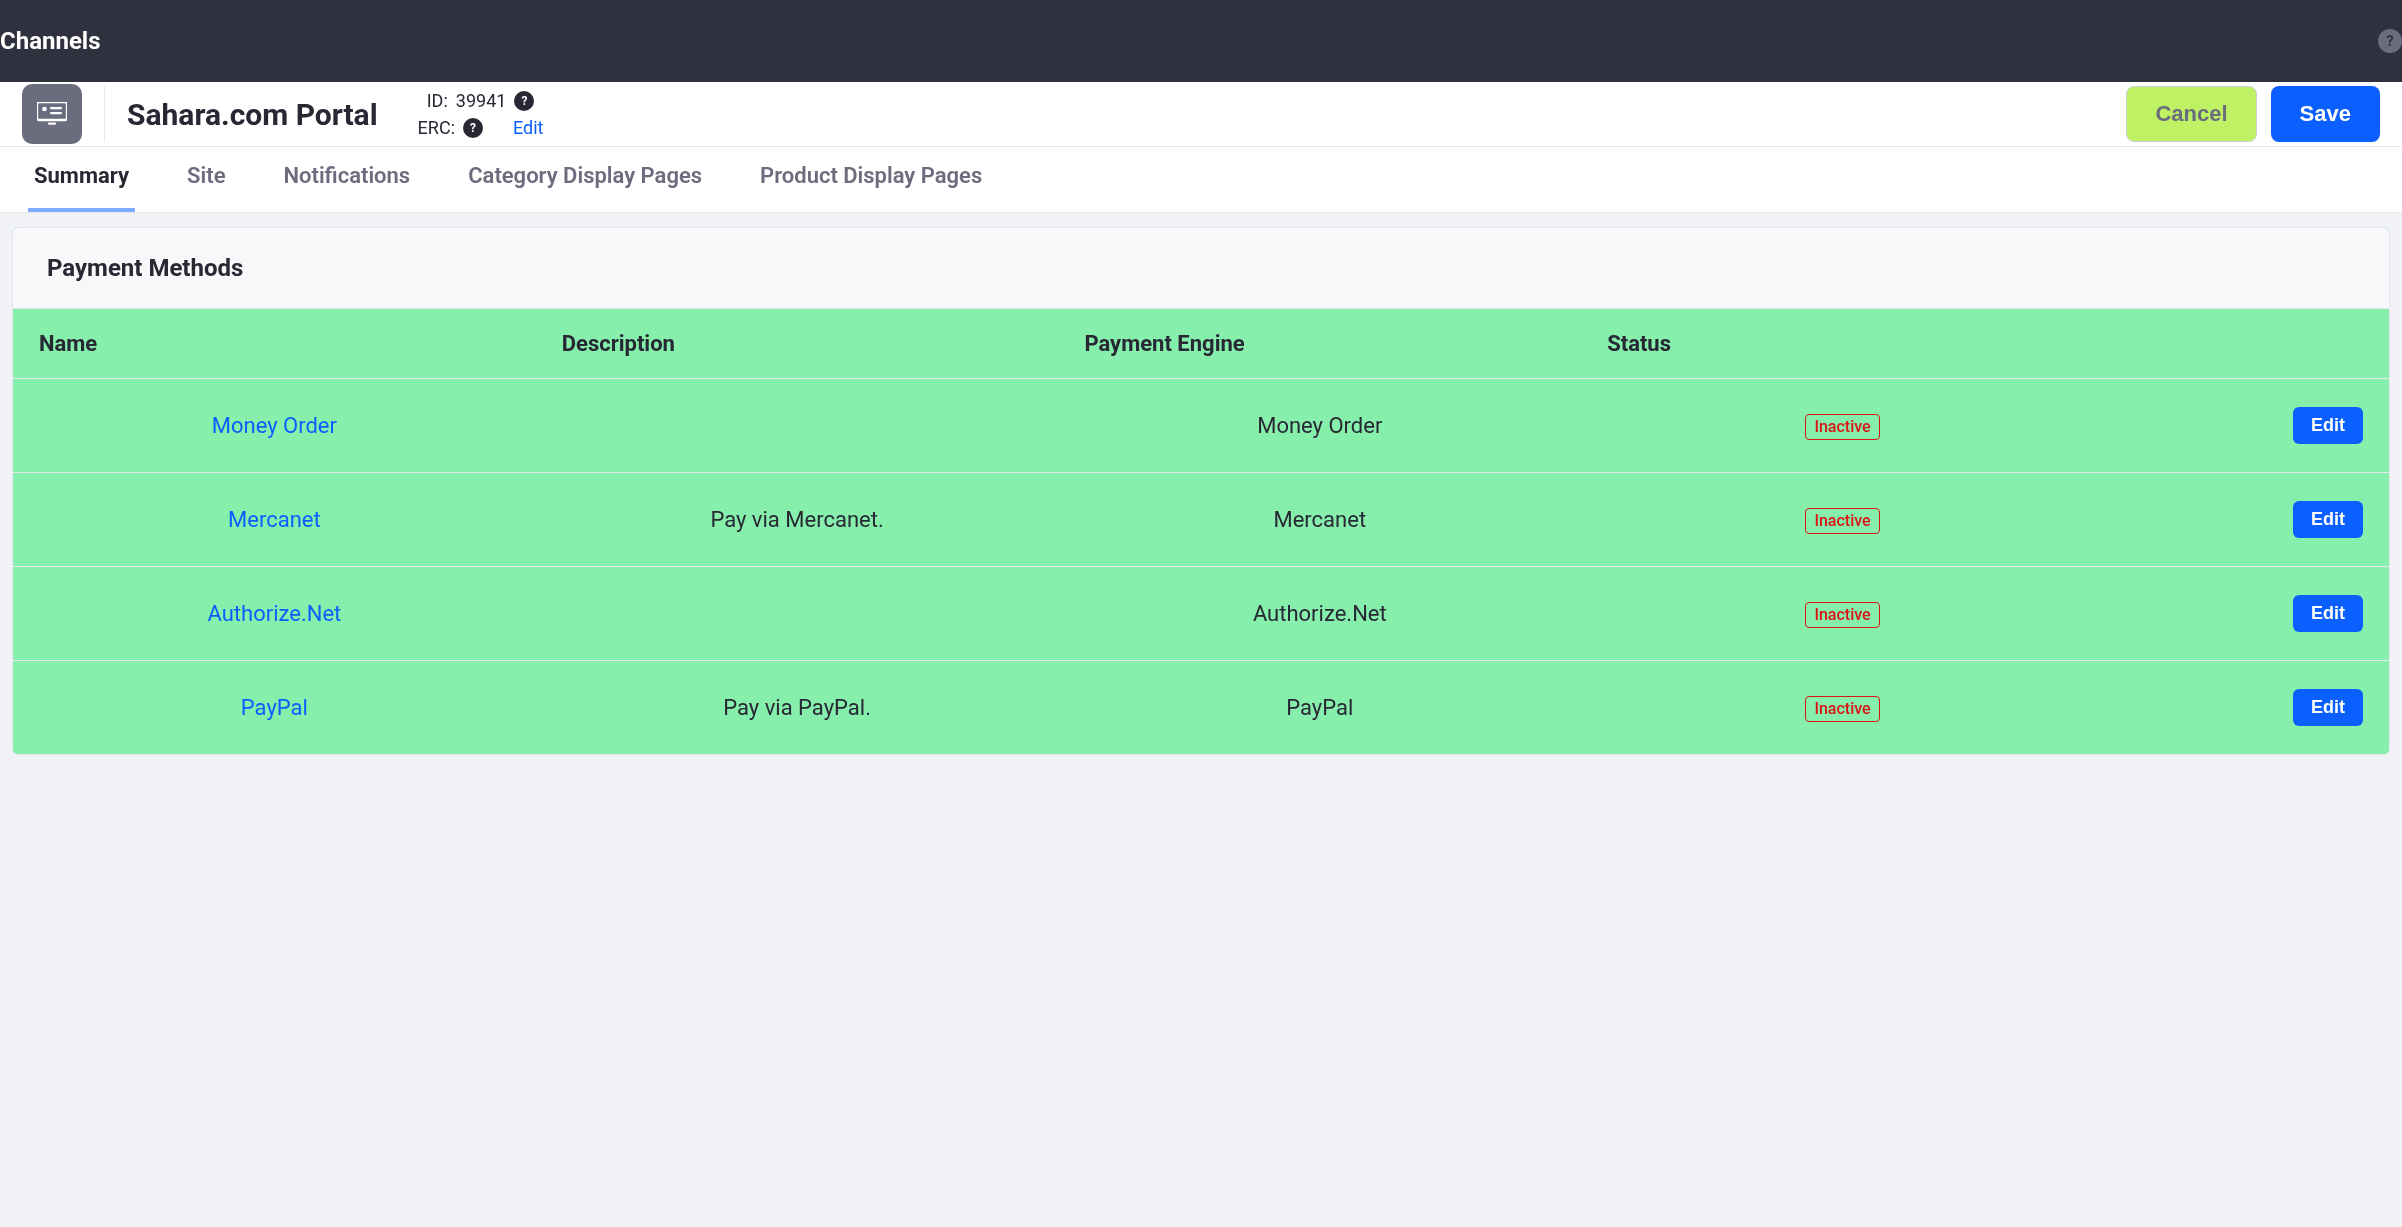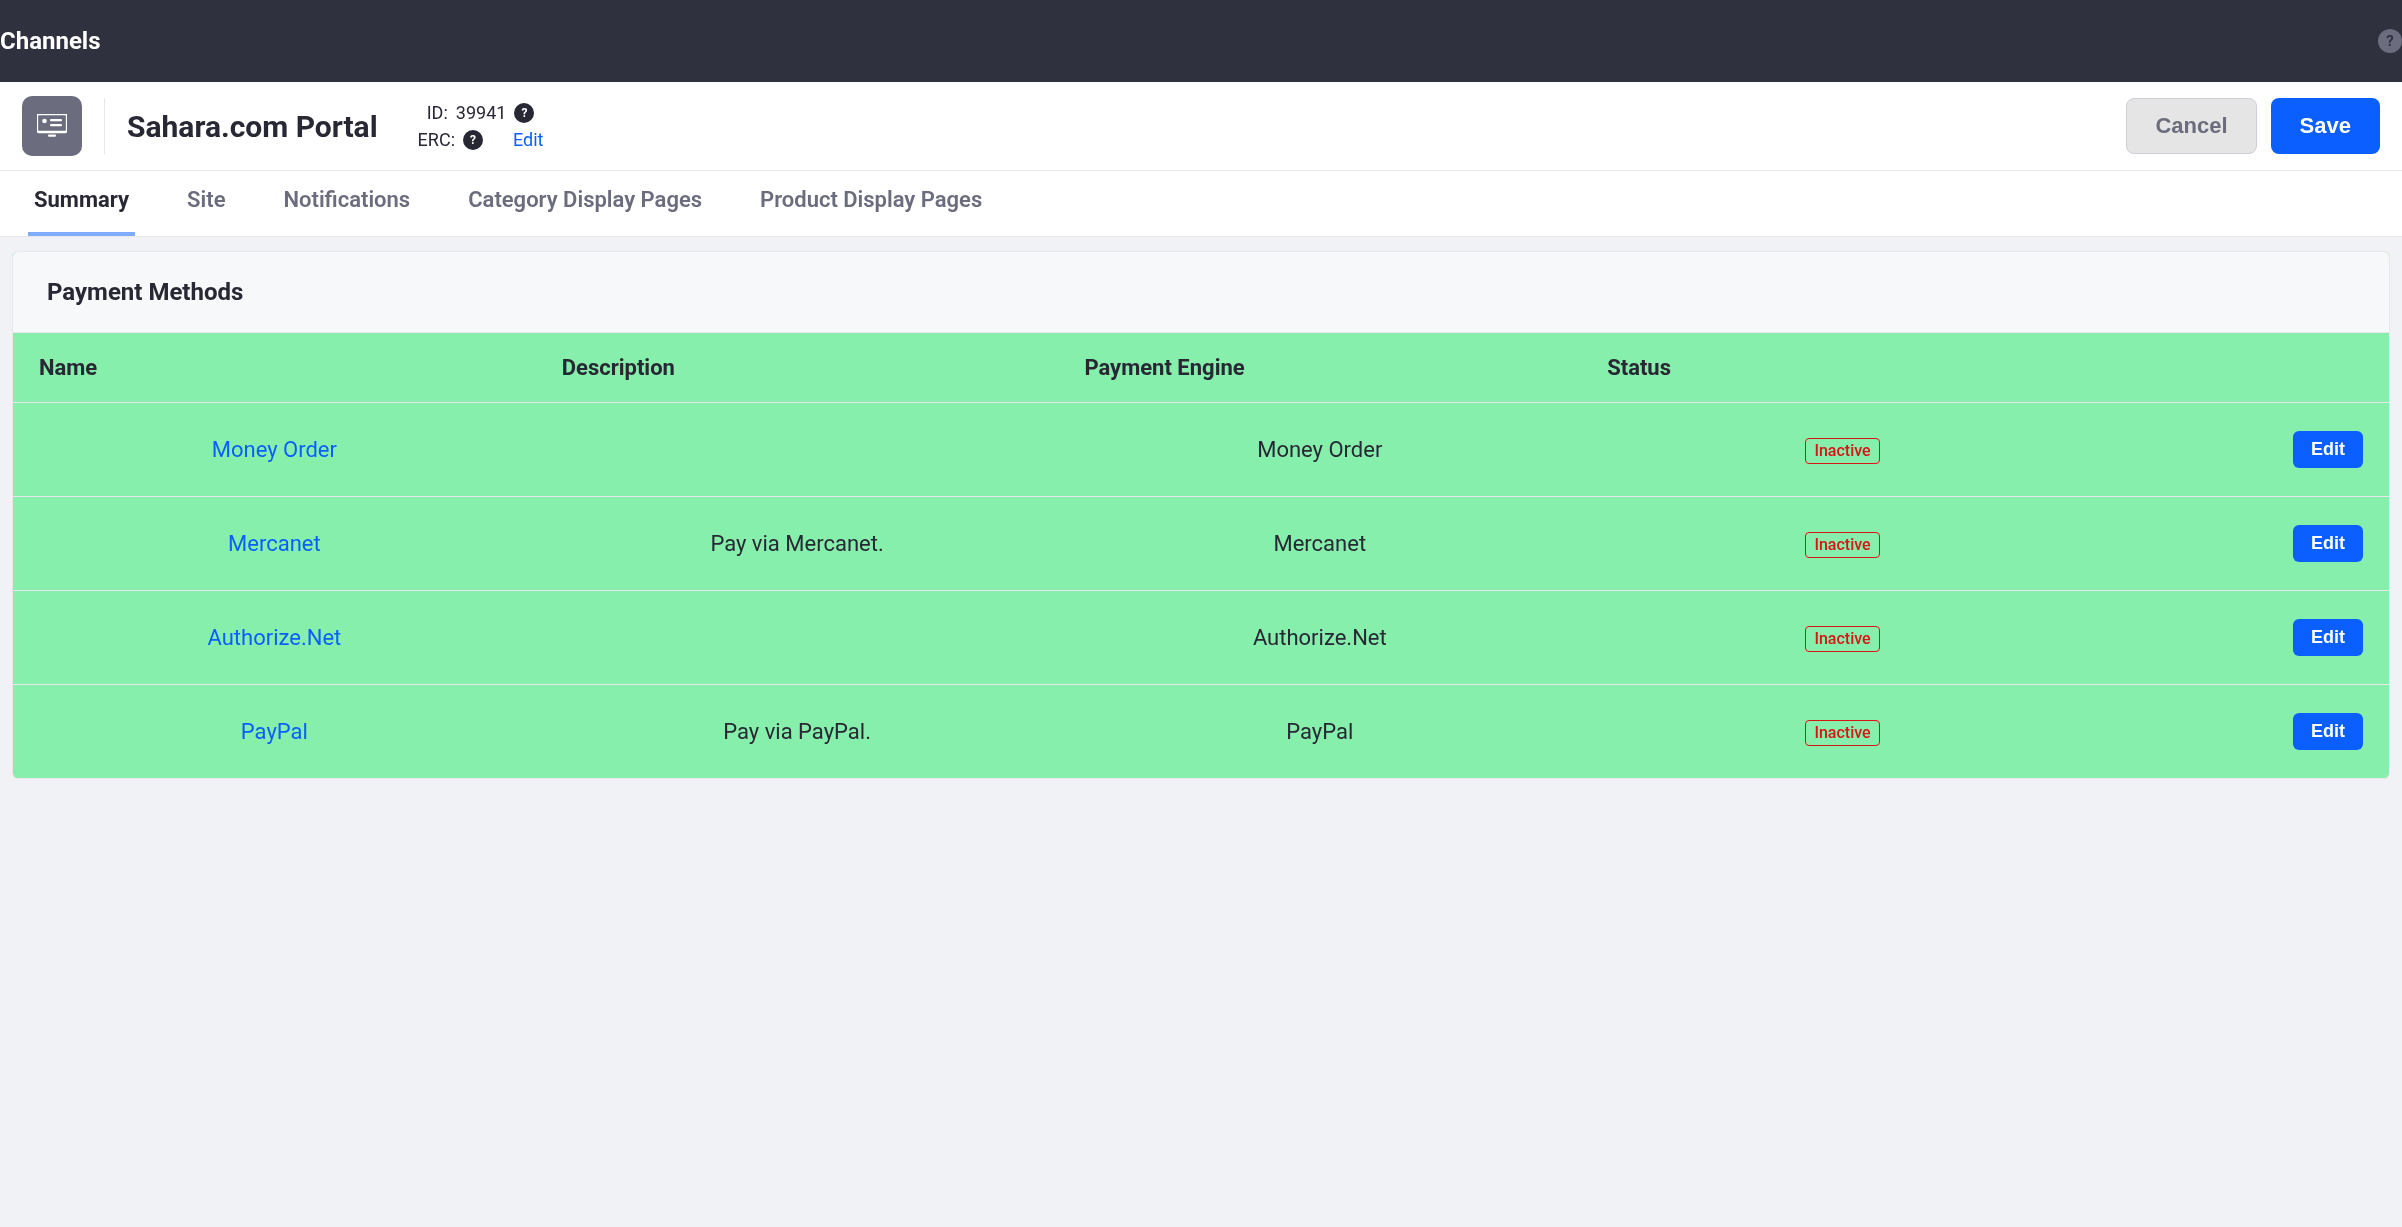--- a/index.html
+++ b/index.html
@@ -35,21 +35,21 @@
     justify-content: center;
     font-weight: 700;
     font-size: 15px;
   }
 
   
   .header {
     background: #fff;
     display: flex;
     align-items: center;
-    padding: 14px 22px;
+    padding: 2px 22px;
     border-bottom: 1px solid #e7e7ed;
   }
   .header-icon {
     width: 60px;
     height: 60px;
     border-radius: 10px;
     background: #6b6c7e;
     display: flex;
     align-items: center;
     justify-content: center;
@@ -91,21 +91,21 @@
   .header-actions { margin-left: auto; display: flex; gap: 14px; }
   .btn {
     border-radius: 8px;
     font-size: 22px;
     font-weight: 700;
     padding: 14px 28px;
     cursor: pointer;
     border: 1px solid transparent;
   }
   .btn-secondary {
-    background: #e5e5e5;
+    background: #bef264;
     color: #6b6c7e;
     border-color: #cdced9;
   }
   .btn-primary {
     background: #0b5fff;
     color: #fff;
   }
   .btn-primary-sm {
     background: #0b5fff;
     color: #fff;

